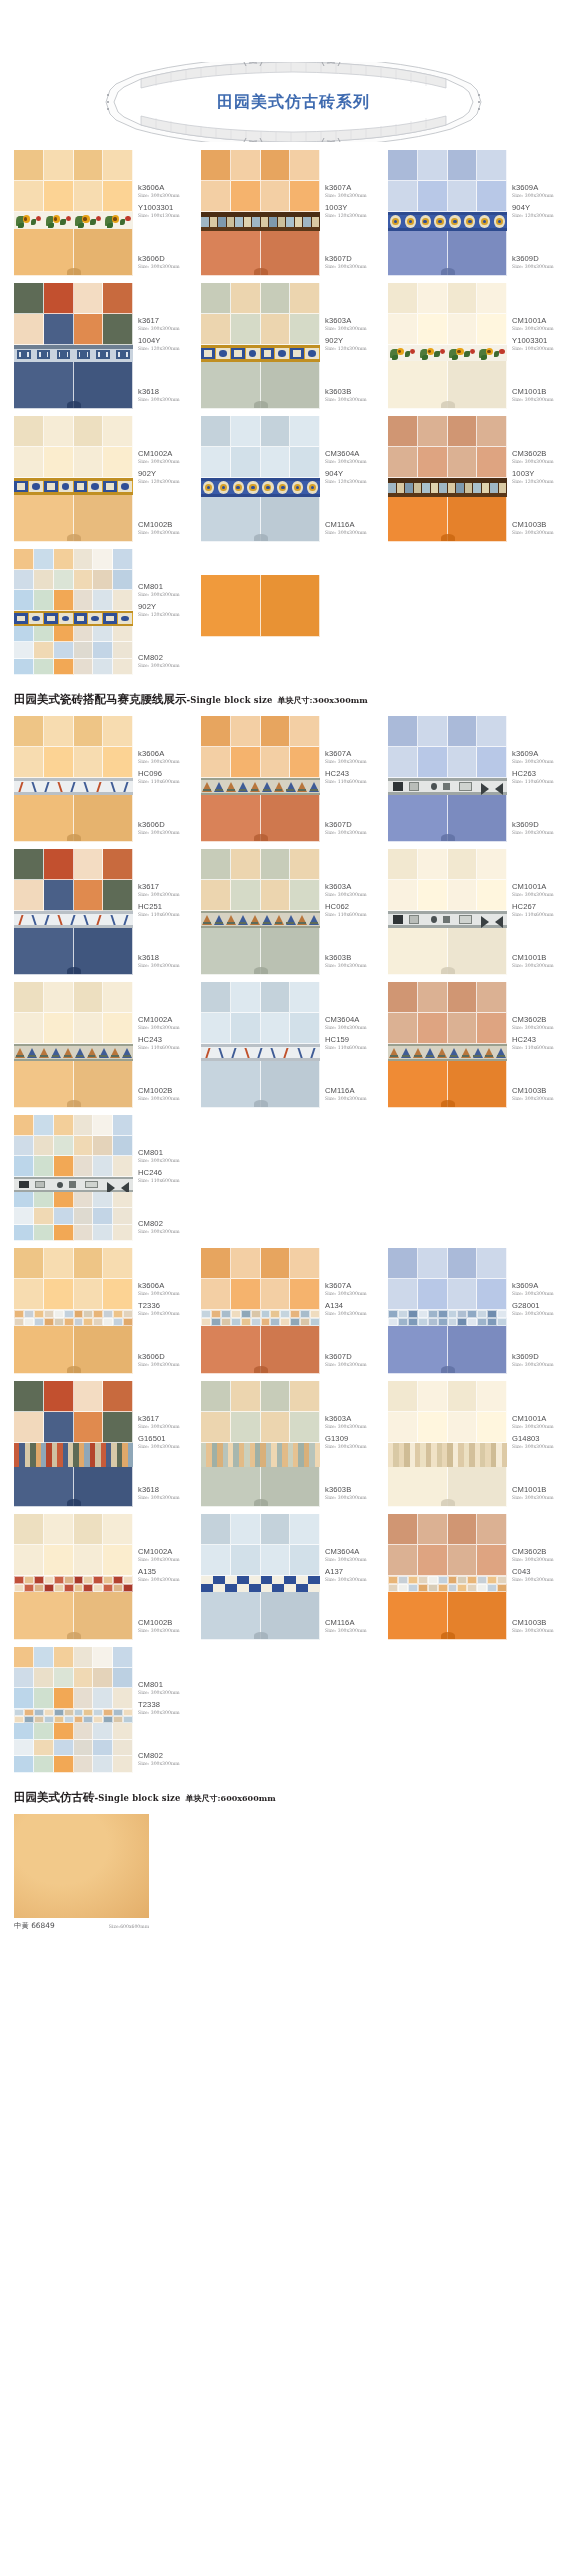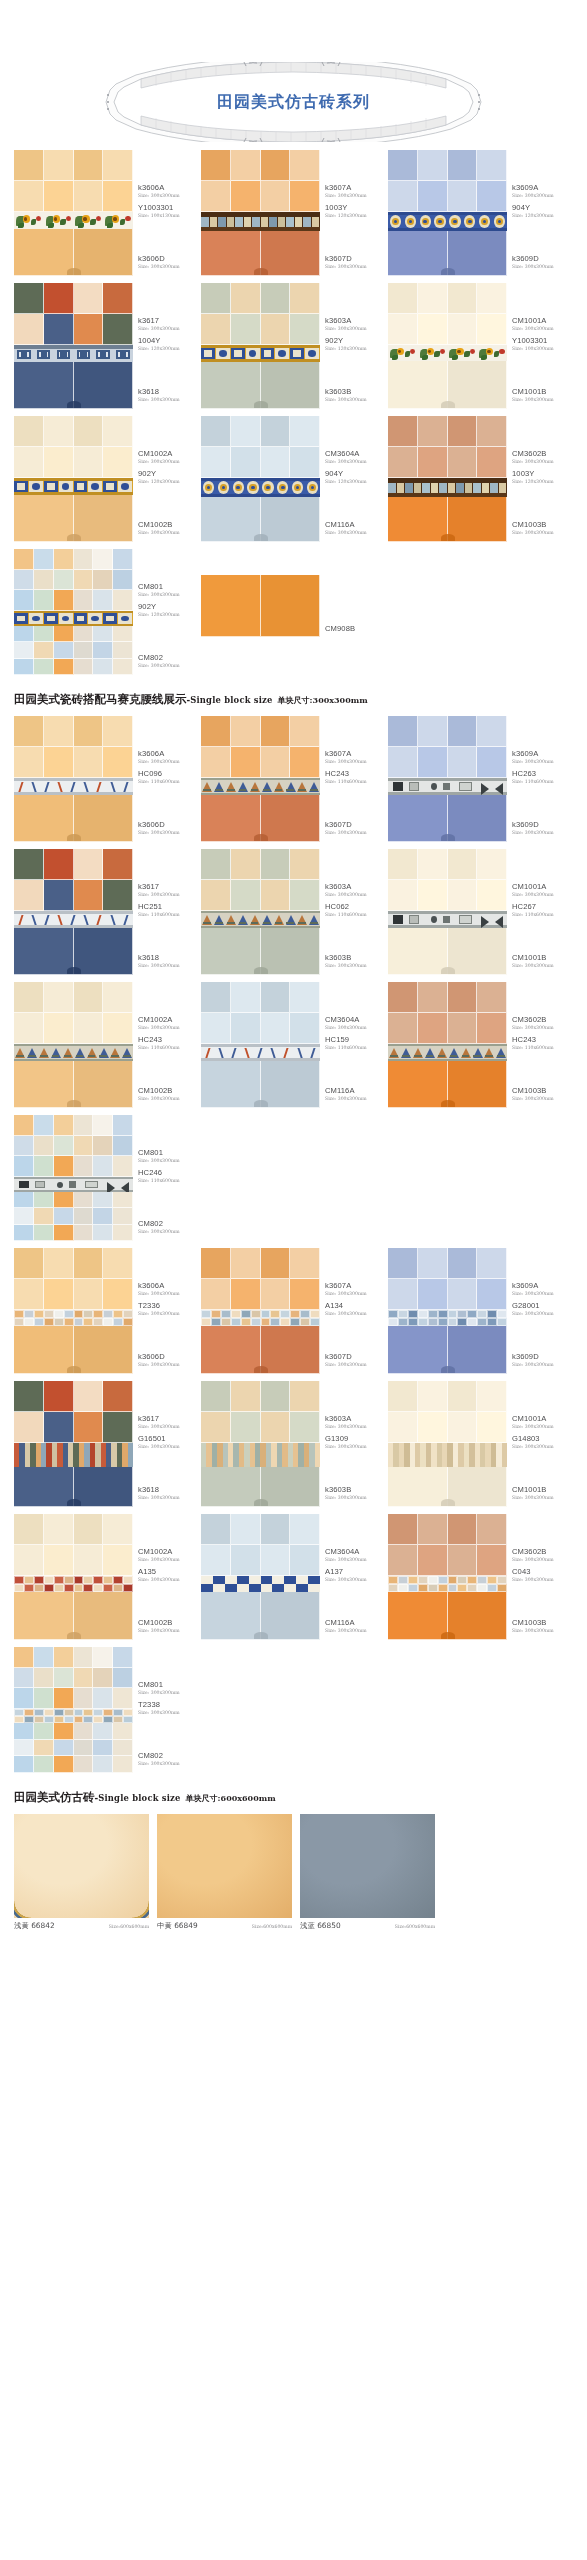--- a/index.html
+++ b/index.html
@@ -896,25 +896,20 @@
             </div>
           </div>
         </div>
         <div class="cell">
           <div class="swatch" style="background:#ffffff">
             <div style="position:absolute;left:0;top:26px;width:100%;height:62px;display:flex">
               <div class="tcell" style="flex:1;background:#f09a3c"></div>
               <div class="tcell" style="flex:1;background:#e89234"></div>
             </div>
           </div>
-          <div class="labels">
-            <div class="lab" style="top:75px">
-              <div class="code">CM908B</div>
-            </div>
-          </div>
         </div>
         <div class="cell empty"></div>
       </div>
       <div class="sec-head"><span class="cn">田园美式瓷砖搭配马赛克腰线展示</span><span class="dash">-</span><span class="en">Single block size</span><span class="cn2">单块尺寸:300x300mm</span></div>
       <div class="grid">
         <div class="cell">
           <div class="swatch">
             <div style="position:absolute;left:0;top:0;width:100%">
               <div style="display:grid;grid-template-columns:repeat(4,1fr);grid-template-rows:repeat(2,1fr);height:62px;width:100%">
                 <div class="tcell" style="background:#eec586"></div>
@@ -2296,40 +2291,23 @@
               <div class="size">Size: 300x300mm</div>
             </div>
           </div>
         </div>
         <div class="cell empty"></div>
         <div class="cell empty"></div>
       </div>
       <div class="sec-head"><span class="cn">田园美式仿古砖</span><span class="dash">-</span><span class="en">Single block size</span><span class="cn2">单块尺寸:600x600mm</span></div>
       <div class="grid600">
         <div class="cell600">
-          <div class="pic" style="background:radial-gradient(ellipse at 35% 30%, #f7e6c6 0%, #f7e6c6 38%, #eecf9f 100%)">
-            <div class="corner" style="left:0;bottom:0;background:radial-gradient(circle at 100% 0,transparent 68%, #c9a24b 70%, #c9a24b 78%, #4a6a8c 80%, #4a6a8c 88%, transparent 90%)"></div>
-            <div class="corner" style="right:0;bottom:0;background:radial-gradient(circle at 0 0,transparent 68%, #c9a24b 70%, #c9a24b 78%, #4a6a8c 80%, #4a6a8c 88%, transparent 90%)"></div>
-          </div>
-          <div class="cap">
-            <span class="nm">浅黄 66842</span>
-            <span class="sz">Size:600x600mm</span>
-          </div>
-        </div>
-        <div class="cell600">
           <div class="pic" style="background:radial-gradient(ellipse at 35% 30%, #f2c98a 0%, #f2c98a 38%, #e3ae69 100%)"></div>
           <div class="cap">
             <span class="nm">中黄 66849</span>
-            <span class="sz">Size:600x600mm</span>
-          </div>
-        </div>
-        <div class="cell600">
-          <div class="pic" style="background:radial-gradient(ellipse at 35% 30%, #8a98a6 0%, #8a98a6 38%, #74828d 100%)"></div>
-          <div class="cap">
-            <span class="nm">浅蓝 66850</span>
             <span class="sz">Size:600x600mm</span>
           </div>
         </div>
       </div>
     </div>
 
   <div class="tail"></div>
 </div>
 
 </body></html>

